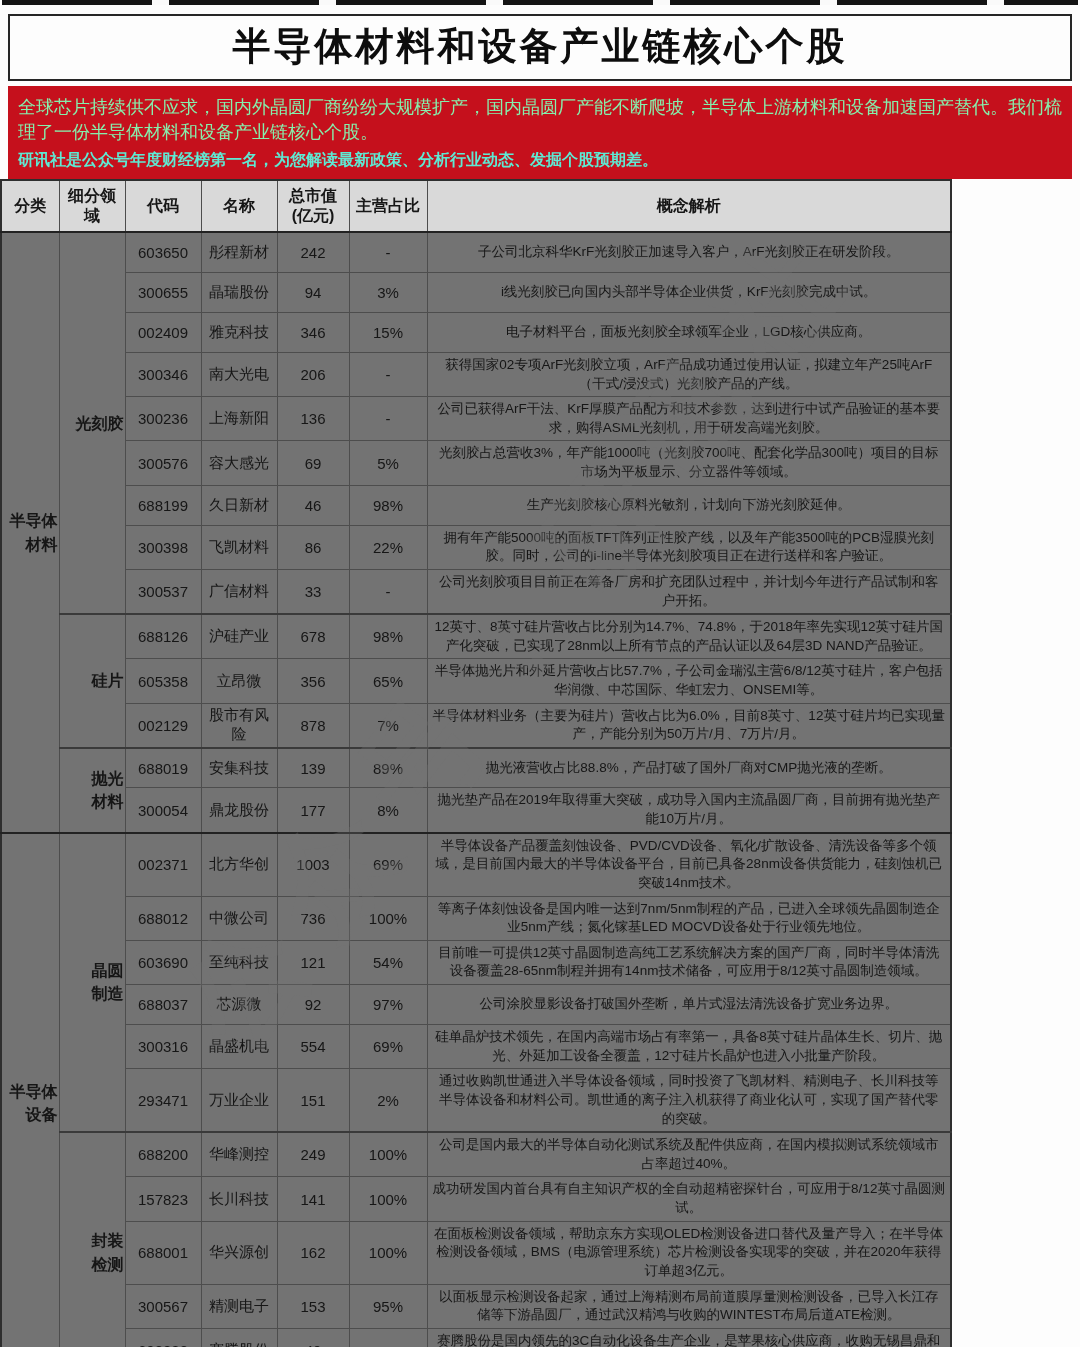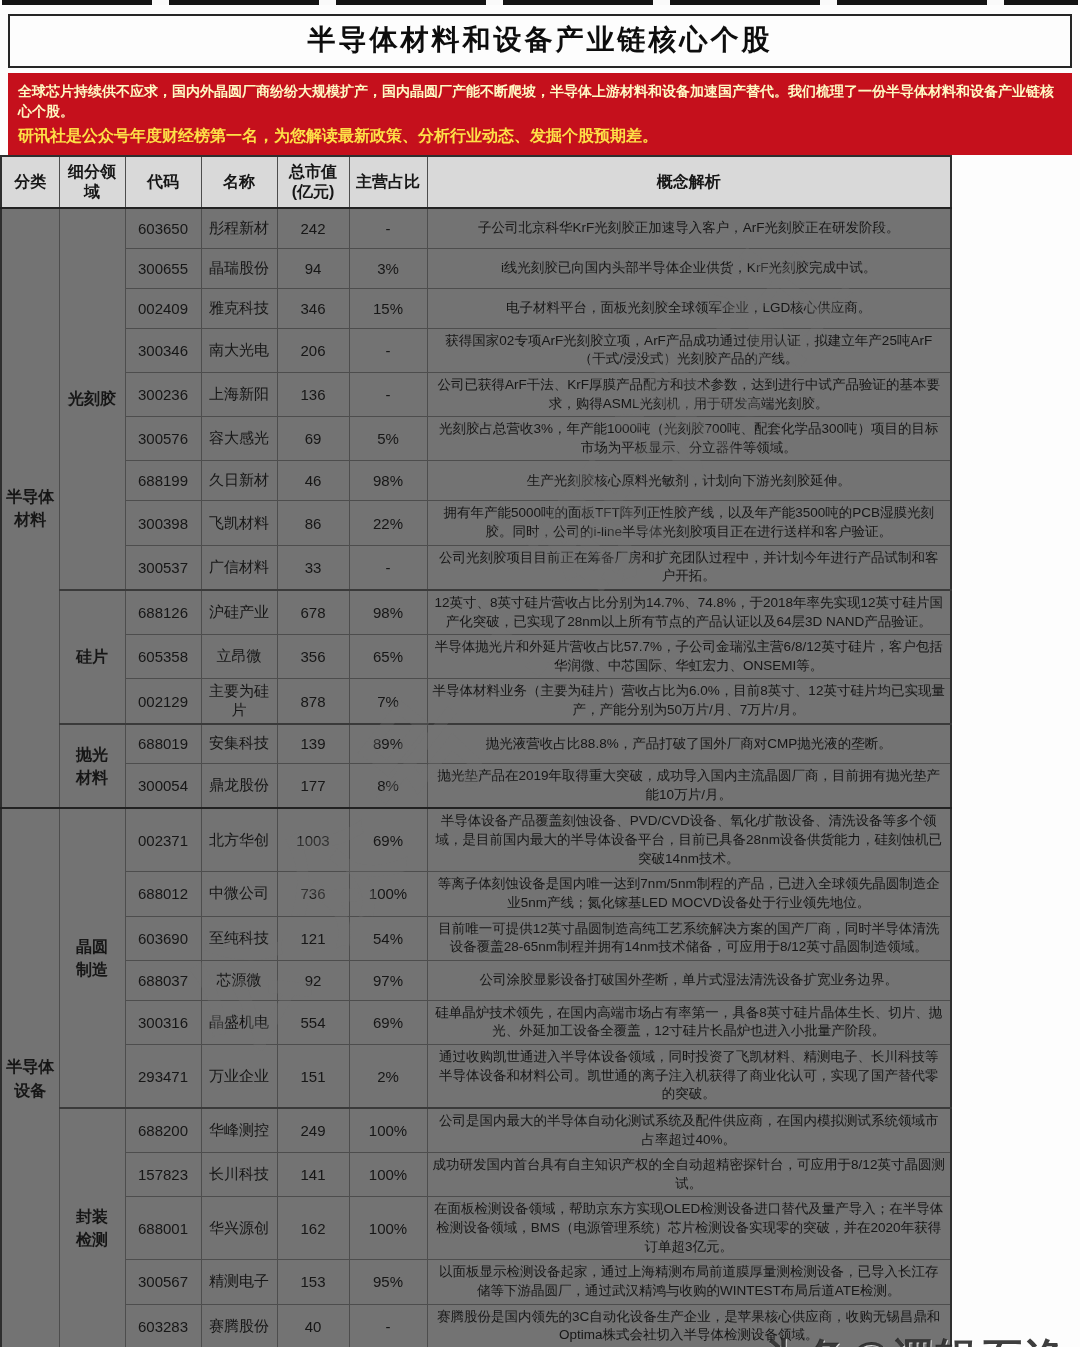--- a/index.html
+++ b/index.html
@@ -3,34 +3,34 @@
 <meta charset="utf-8">
 <style>
   html,body { margin:0; padding:0; background:#ffffff; }
   body { width:1080px; font-family:"Liberation Sans", sans-serif; }
   .page { position:relative; width:1080px; min-height:1347px; background:#fdfdfd; overflow:hidden; }
 
   .top-strip { height:5px; margin:0 2px;
     background:repeating-linear-gradient(90deg,#141414 0 150px,#fafafa 150px 167px); }
 
   .title-box { margin:9px 8px 5px; border:2px solid #262626; text-align:center;
-    padding:5px 0 7px; font-size:28px; font-weight:bold; color:#0d0d0d; letter-spacing:3px; }
+    padding:5px 0 7px; font-size:38px; font-weight:bold; color:#0d0d0d; letter-spacing:3px; }
 
   .banner { margin:0 8px; background:#c5101c; padding:9px 10px 8px; }
-  .banner .intro { color:#fef9c3; font-weight:bold; font-size:14px; line-height:1.4; margin:0; }
+  .banner .intro { color:#86efac; font-weight:normal; font-size:18px; line-height:1.4; margin:0; }
   .banner .slogan { color:#141414; font-weight:bold; font-size:17px; margin:13px 0 0; }
-  .banner .sub { color:#fde047; font-weight:bold; font-size:16px; margin:5px 0 0; }
+  .banner .sub { color:#5eead4; font-weight:bold; font-size:16px; margin:5px 0 0; }
 
   table.main { width:952px; margin:0 0; border-collapse:collapse; table-layout:fixed;
     border:2px solid #2e2e2e; background:#737373; }
   th, td { border:1px solid #4d4d4d; color:#161616; }
   thead th { background:#d9d9d9; font-size:16px; font-weight:bold; padding:5px 2px;
     white-space:pre-line; line-height:1.25; }
   tbody tr { height:40px; }
-  td.category, td.subgroup { text-align:center; font-weight:bold; font-size:16px;
+  td.category, td.subgroup { text-align:right; font-weight:bold; font-size:16px;
     white-space:pre-line; line-height:1.45; }
   td.code, td.cap, td.ratio, td.name { text-align:center; font-size:15px; }
   td.desc { text-align:center; font-size:13.5px; line-height:1.38; padding:3px 5px; }
   tbody tr.group-start td { border-top:2.5px solid #222222; }
   tbody tr.subgroup-start td { border-top:2px solid #3a3a3a; }
 
   .footer { margin:0 8px 8px; border:2px solid #2e2e2e; border-top:none;
     padding:10px 8px 12px; font-size:15px; color:#1f1f1f; background:#fefefe; }
 
   .wm-center { position:absolute; left:-130px; top:555px; width:1300px; text-align:center;
@@ -155,21 +155,21 @@
         </tr>
         <tr>
           <td class="code">605358</td>
           <td class="name">立昂微</td>
           <td class="cap">356</td>
           <td class="ratio">65%</td>
           <td class="desc">半导体抛光片和外延片营收占比57.7%，子公司金瑞泓主营6/8/12英寸硅片，客户包括华润微、中芯国际、华虹宏力、ONSEMI等。</td>
         </tr>
         <tr>
           <td class="code">002129</td>
-          <td class="name">主要为硅片</td>
+          <td class="name">股市有风险</td>
           <td class="cap">878</td>
           <td class="ratio">7%</td>
           <td class="desc">半导体材料业务（主要为硅片）营收占比为6.0%，目前8英寸、12英寸硅片均已实现量产，产能分别为50万片/月、7万片/月。</td>
         </tr>
         <tr class="subgroup-start">
           <td class="subgroup" rowspan="2">抛光
 材料</td>
           <td class="code">688019</td>
           <td class="name">安集科技</td>
           <td class="cap">139</td>

